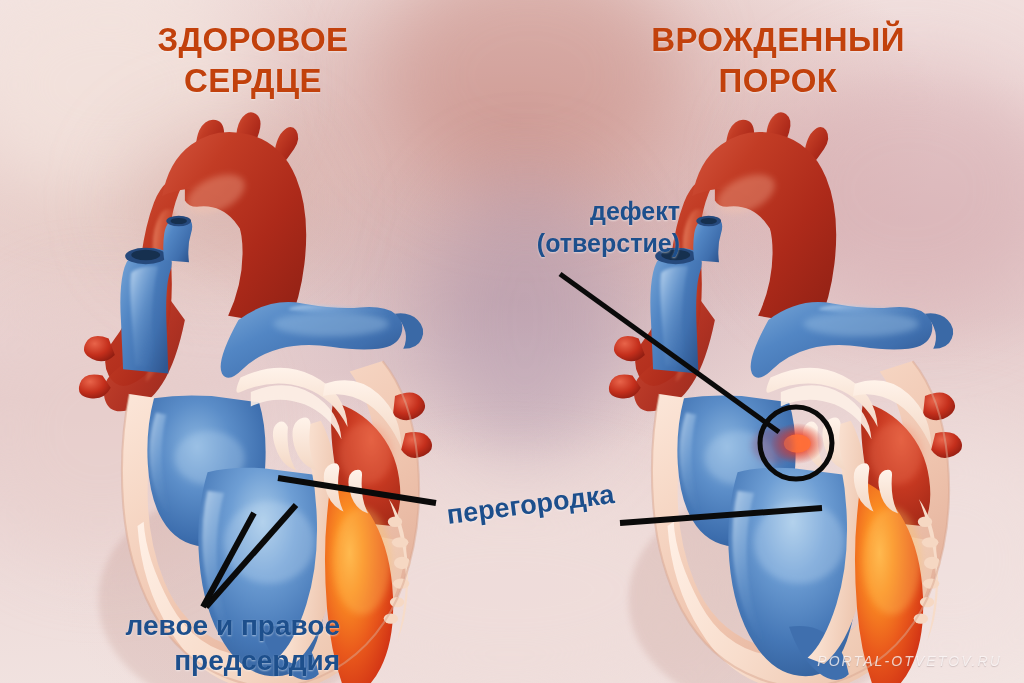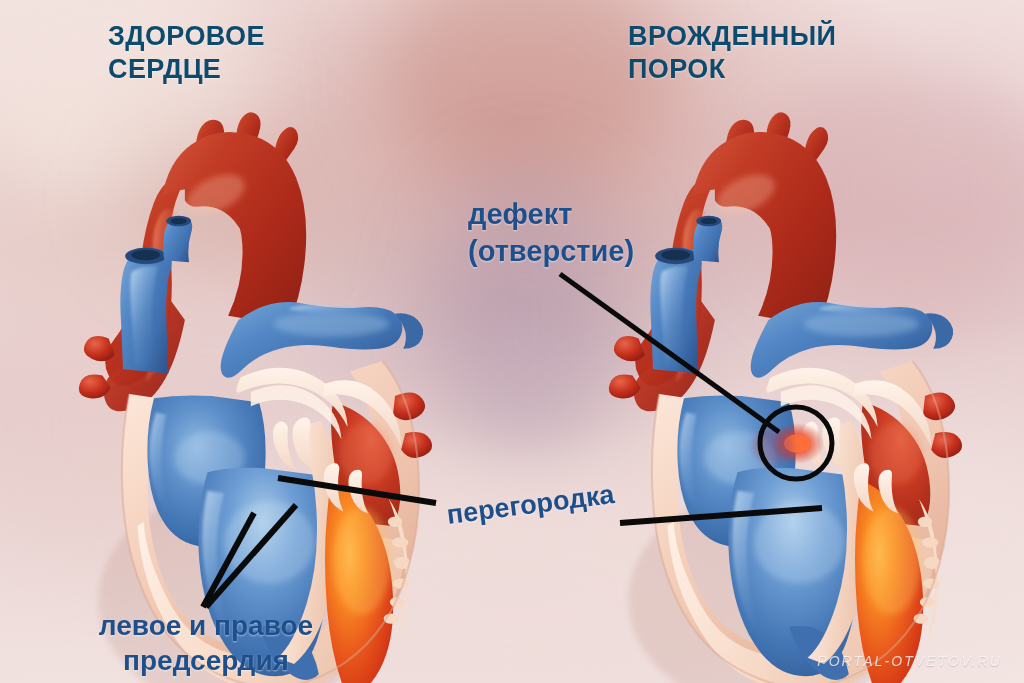--- a/index.html
+++ b/index.html
@@ -24,52 +24,53 @@
       radial-gradient(46% 30% at 12% 30%, rgba(226,196,188,.72) 0%, rgba(226,196,188,0) 72%),
       radial-gradient(46% 30% at 88% 32%, rgba(214,178,182,.62) 0%, rgba(214,178,182,0) 72%),
       radial-gradient(60% 40% at 50% 86%, rgba(236,214,212,.85) 0%, rgba(236,214,212,0) 75%),
       linear-gradient(175deg,#f3e4e2 0%,#eed9d8 26%,#e6cdcd 52%,#eedcda 76%,#f3e7e4 100%);
   }
   .bg-blob { position:absolute; border-radius:50%; filter:blur(38px); }
 
   
   .title {
     position:absolute;
+    text-align:center;
     font-weight:bold;
-    font-size:27px;
+    font-size:33px;
     line-height:1.23;
     letter-spacing:.4px;
-    color:#0c4a6e;
+    color:#c2410c;
     text-shadow:0 1px 2px rgba(255,255,255,.45);
     white-space:pre-line;
   }
   #title-left  { left:108px; top:20px; width:290px; }
   #title-right { left:628px; top:20px; width:300px; }
 
   
   .label {
     position:absolute;
     font-weight:bold;
     color:#1d4f8c;
     text-shadow:0 1px 2px rgba(255,255,255,.5);
     white-space:pre-line;
   }
   #label-defect {
     left:468px; top:196px; width:212px;
-    font-size:29px; line-height:1.26; text-align:left;
+    font-size:25px; line-height:1.26; text-align:right;
   }
   #label-septum {
     left:447px; top:500px;
     font-size:27px;
     transform:rotate(-7.2deg);
     transform-origin:left center;
   }
   #label-atria {
     left:72px; top:608px; width:268px;
-    font-size:28px; line-height:1.26; text-align:center;
+    font-size:28px; line-height:1.26; text-align:right;
   }
 
   
   #watermark {
     position:absolute; right:22px; bottom:14px;
     font-size:14px; font-style:italic;
     letter-spacing:2.1px;
     color:rgba(252,248,248,.78);
     text-shadow:0 1px 1px rgba(120,96,100,.28);
     white-space:nowrap;

